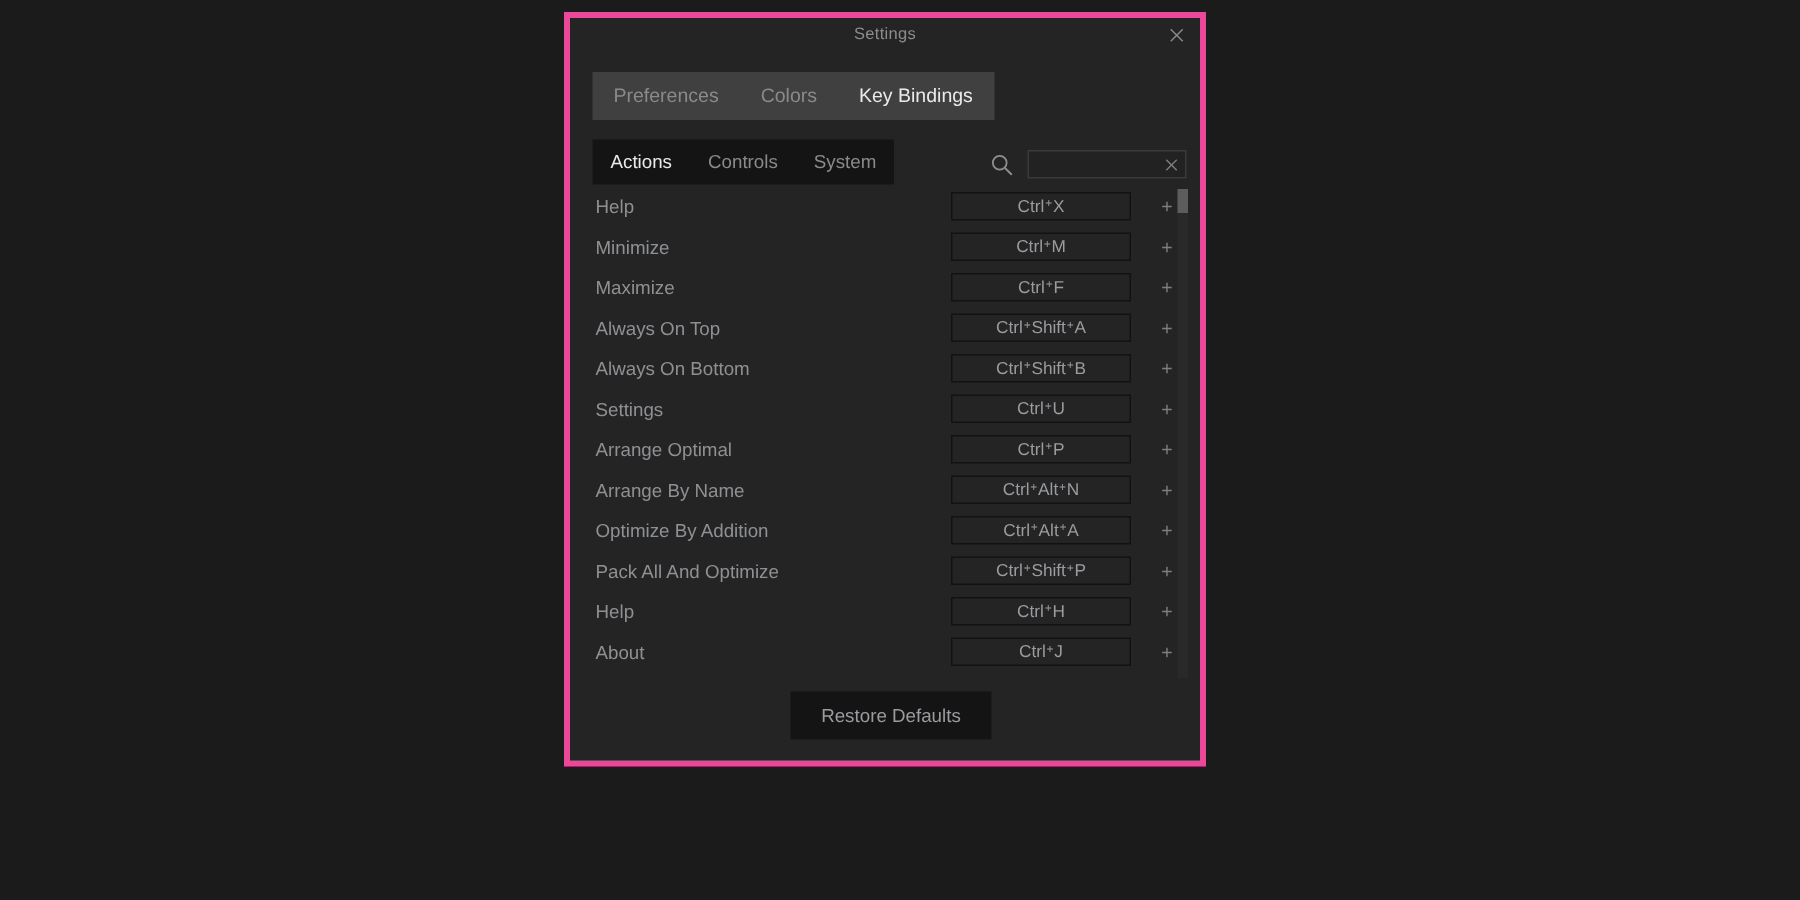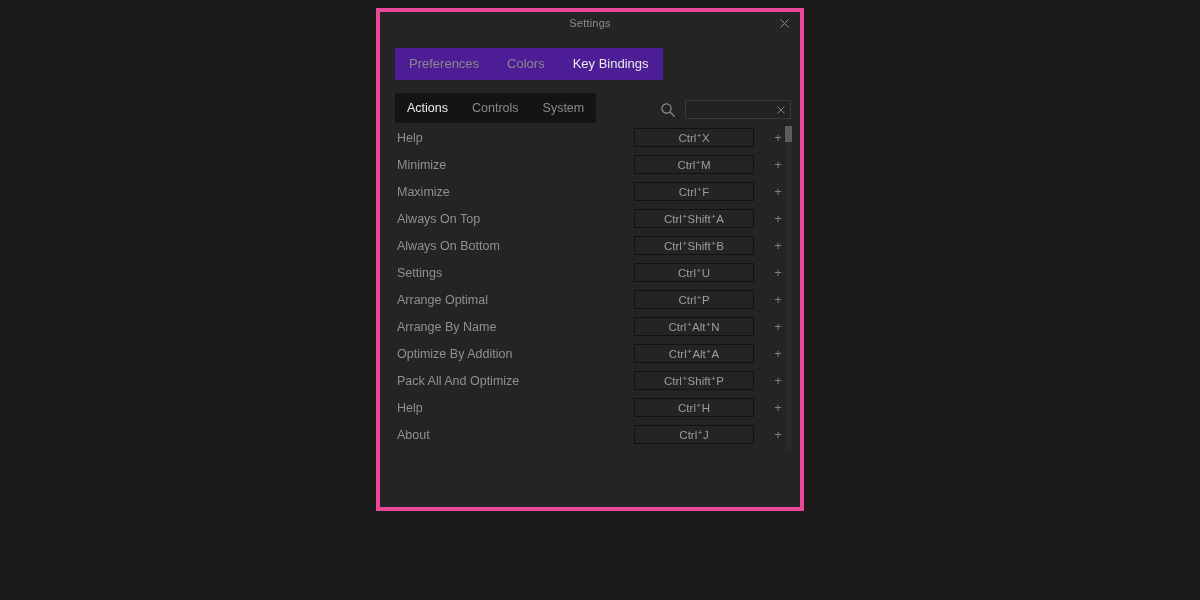--- a/index.html
+++ b/index.html
@@ -52,21 +52,21 @@
     cursor: pointer;
   }
   .close-btn svg { display: block; }
 
   
   .tabstrip-main {
     position: absolute;
     left: 15px;
     top: 36px;
     height: 32px;
-    background: #4c1d95;
+    background: #404040;
     display: flex;
     align-items: center;
     padding: 0 0px;
   }
   .tabstrip-main .tab {
     font-size: 13px;
     color: #8a8a8a;
     padding: 0 14px;
     line-height: 32px;
     cursor: pointer;
@@ -399,13 +399,14 @@
           </div>
           <div class="binding-add">+</div>
         </div>
       </div>
   </div>
 
   <div class="scrollbar-track">
     <div class="scrollbar-thumb" id="scroll-thumb" style="height: 16.3px; top: 0px;"></div>
   </div>
 
+  <button class="restore-btn">Restore Defaults</button>
 </div>
 
 </body></html>

